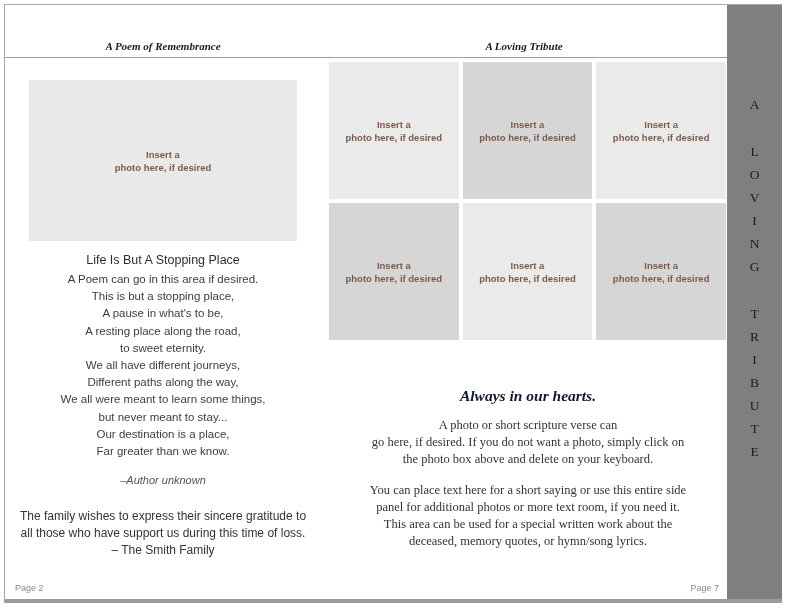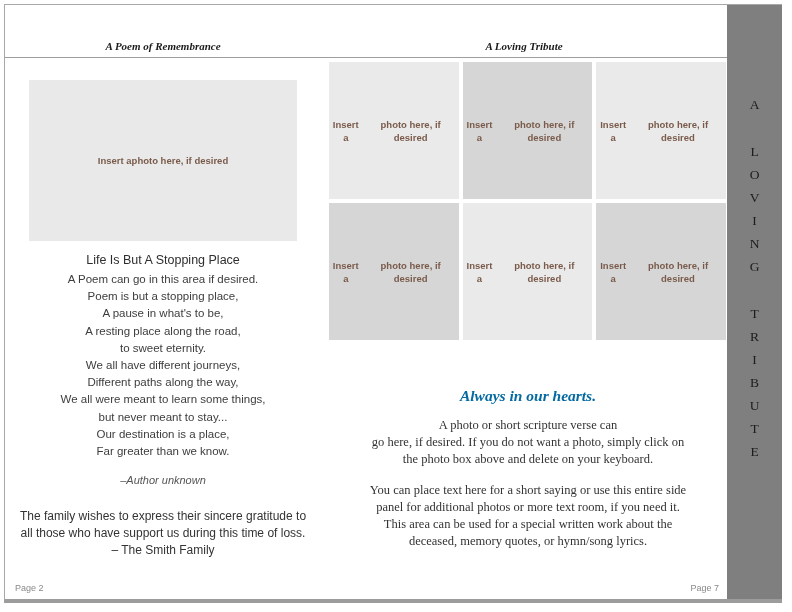--- a/index.html
+++ b/index.html
@@ -13,37 +13,37 @@
   .header-cell{display:flex;align-items:flex-end;justify-content:center;padding-bottom:5px;}
   .header-cell.left{width:316px;}
   .header-cell.right{flex:1;}
   .page-title{font-family:"Liberation Serif",serif;font-style:italic;font-weight:bold;
               font-size:11px;color:#1a1a1a;margin:0;}
   
   .body-row{display:flex;padding-right:55px;}
   .left-page{width:316px;}
   .right-page{flex:1;padding-left:8px;}
   
-  .photo-box{display:flex;align-items:center;justify-content:center;
+  .photo-box{display:flex;flex-direction:column;align-items:center;justify-content:center;
              color:#7a5b4b;font-size:9.5px;font-weight:bold;line-height:13px;text-align:center;}
   .photo-box.single{width:268px;height:161px;margin:22px auto 0;background:#e9e9e9;}
   .photo-grid{margin-top:4px;width:397px;display:grid;grid-template-columns:repeat(3,1fr);
               grid-auto-rows:137px;gap:4px;}
   .photo-box.light{background:#eaeaea;}
   .photo-box.dark{background:#d6d6d6;}
   
   .poem-title{margin-top:12px;text-align:center;font-size:12.5px;font-weight:normal;color:#2e2e2e;}
   .poem{margin-top:4px;text-align:center;}
   .poem-line{font-size:11.5px;line-height:17.2px;color:#3d3d3d;}
   .author{margin-top:14px;text-align:center;font-size:11px;font-style:italic;color:#555555;}
   .gratitude{margin-top:22px;text-align:center;}
   .gratitude-line{font-size:12px;line-height:17px;color:#333333;}
   
   .caption-title{margin-top:47px;text-align:center;font-family:"Liberation Serif",serif;
-                 font-style:italic;font-weight:bold;font-size:15.5px;color:#0369a1;}
+                 font-style:italic;font-weight:bold;font-size:15.5px;color:#0f172a;}
   .serif-para{margin-top:12px;text-align:center;}
   .serif-para.p2{margin-top:14px;}
   .serif-line{font-family:"Liberation Serif",serif;font-size:12.5px;line-height:17px;color:#333333;}
   
   .page-num{position:absolute;bottom:6px;font-family:Liberation Sans, sans-serif;
             font-size:9px;color:#8a8a8a;}
   .page-num.left-num{left:10px;}
   .page-num.right-num{right:63px;}
   
   .sidebar{position:absolute;top:0;right:0;width:55px;height:100%;background:#7f7f7f;
@@ -70,21 +70,21 @@
     <div class="body-row">
 
       <div class="left-page">
         <div class="photo-box single">
           <span class="ph-line">Insert a</span>
           <span class="ph-line">photo here, if desired</span>
         </div>
         <div class="poem-title">Life Is But A Stopping Place</div>
         <div class="poem">
             <div class="poem-line">A Poem can go in this area if desired.</div>
-            <div class="poem-line">Poem is but a stopping place,</div>
+            <div class="poem-line">This is but a stopping place,</div>
             <div class="poem-line">A pause in what's to be,</div>
             <div class="poem-line">A resting place along the road,</div>
             <div class="poem-line">to sweet eternity.</div>
             <div class="poem-line">We all have different journeys,</div>
             <div class="poem-line">Different paths along the way,</div>
             <div class="poem-line">We all were meant to learn some things,</div>
             <div class="poem-line">but never meant to stay...</div>
             <div class="poem-line">Our destination is a place,</div>
             <div class="poem-line">Far greater than we know.</div>
           </div>

